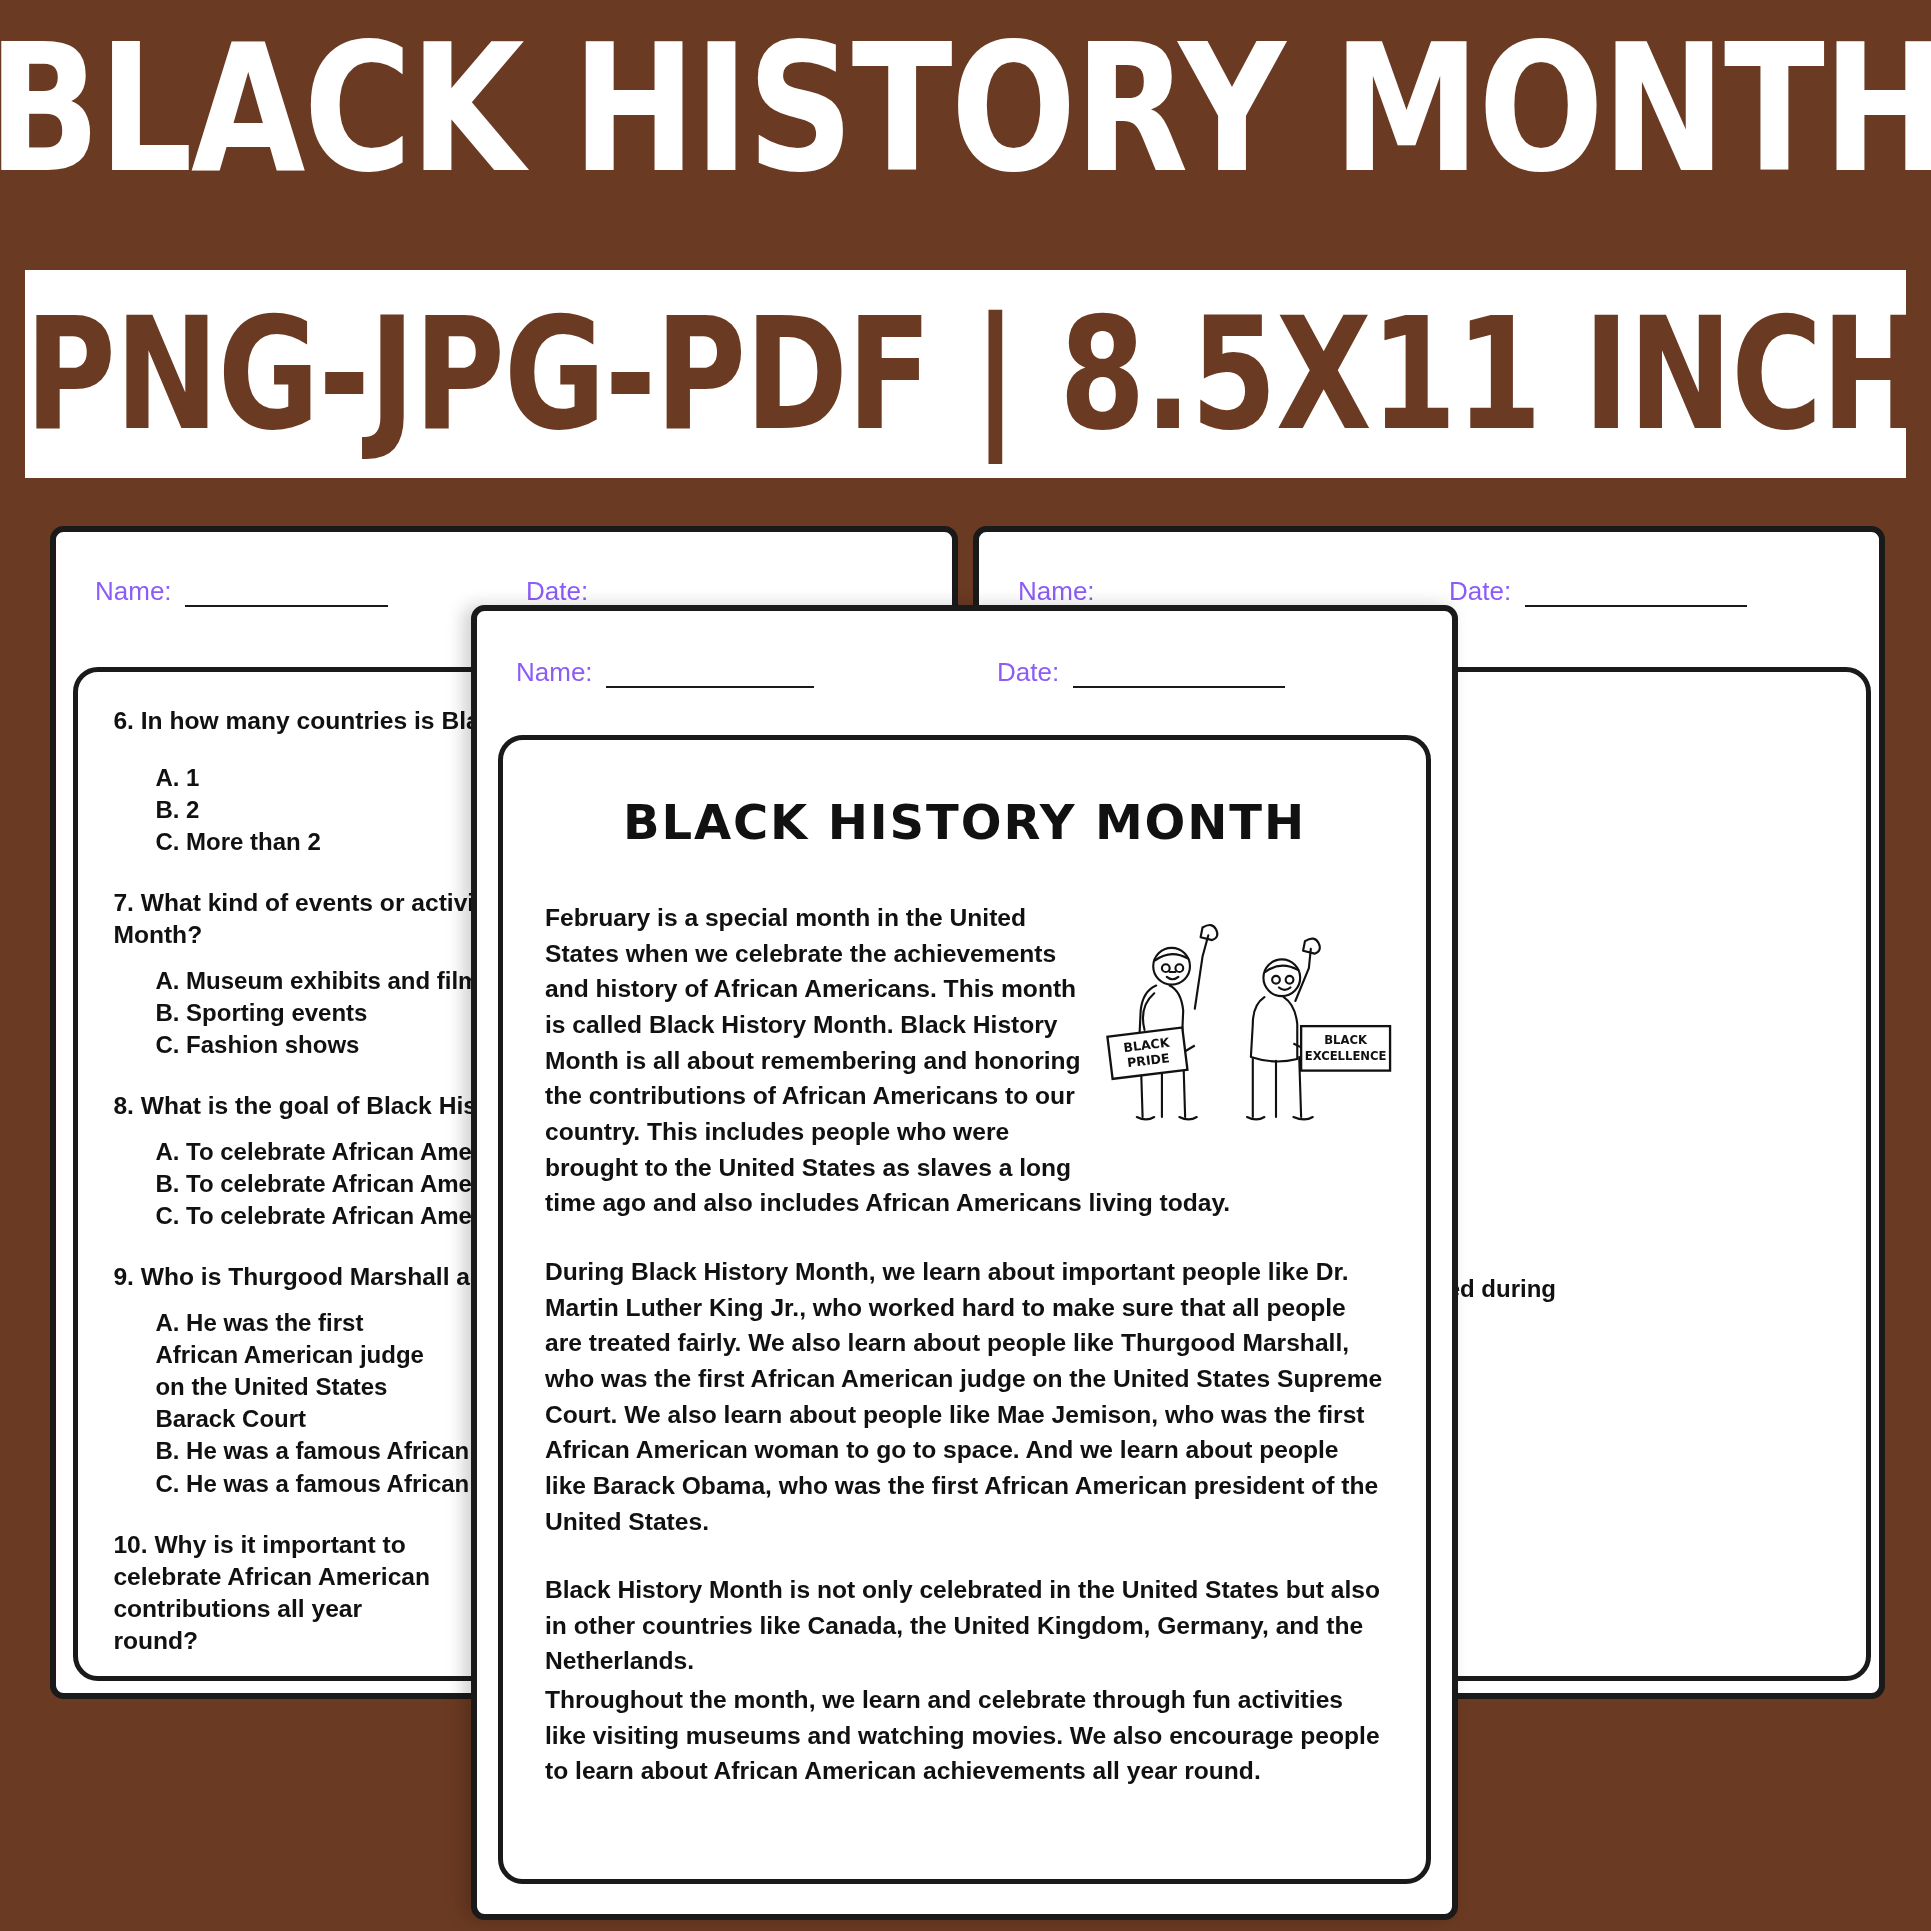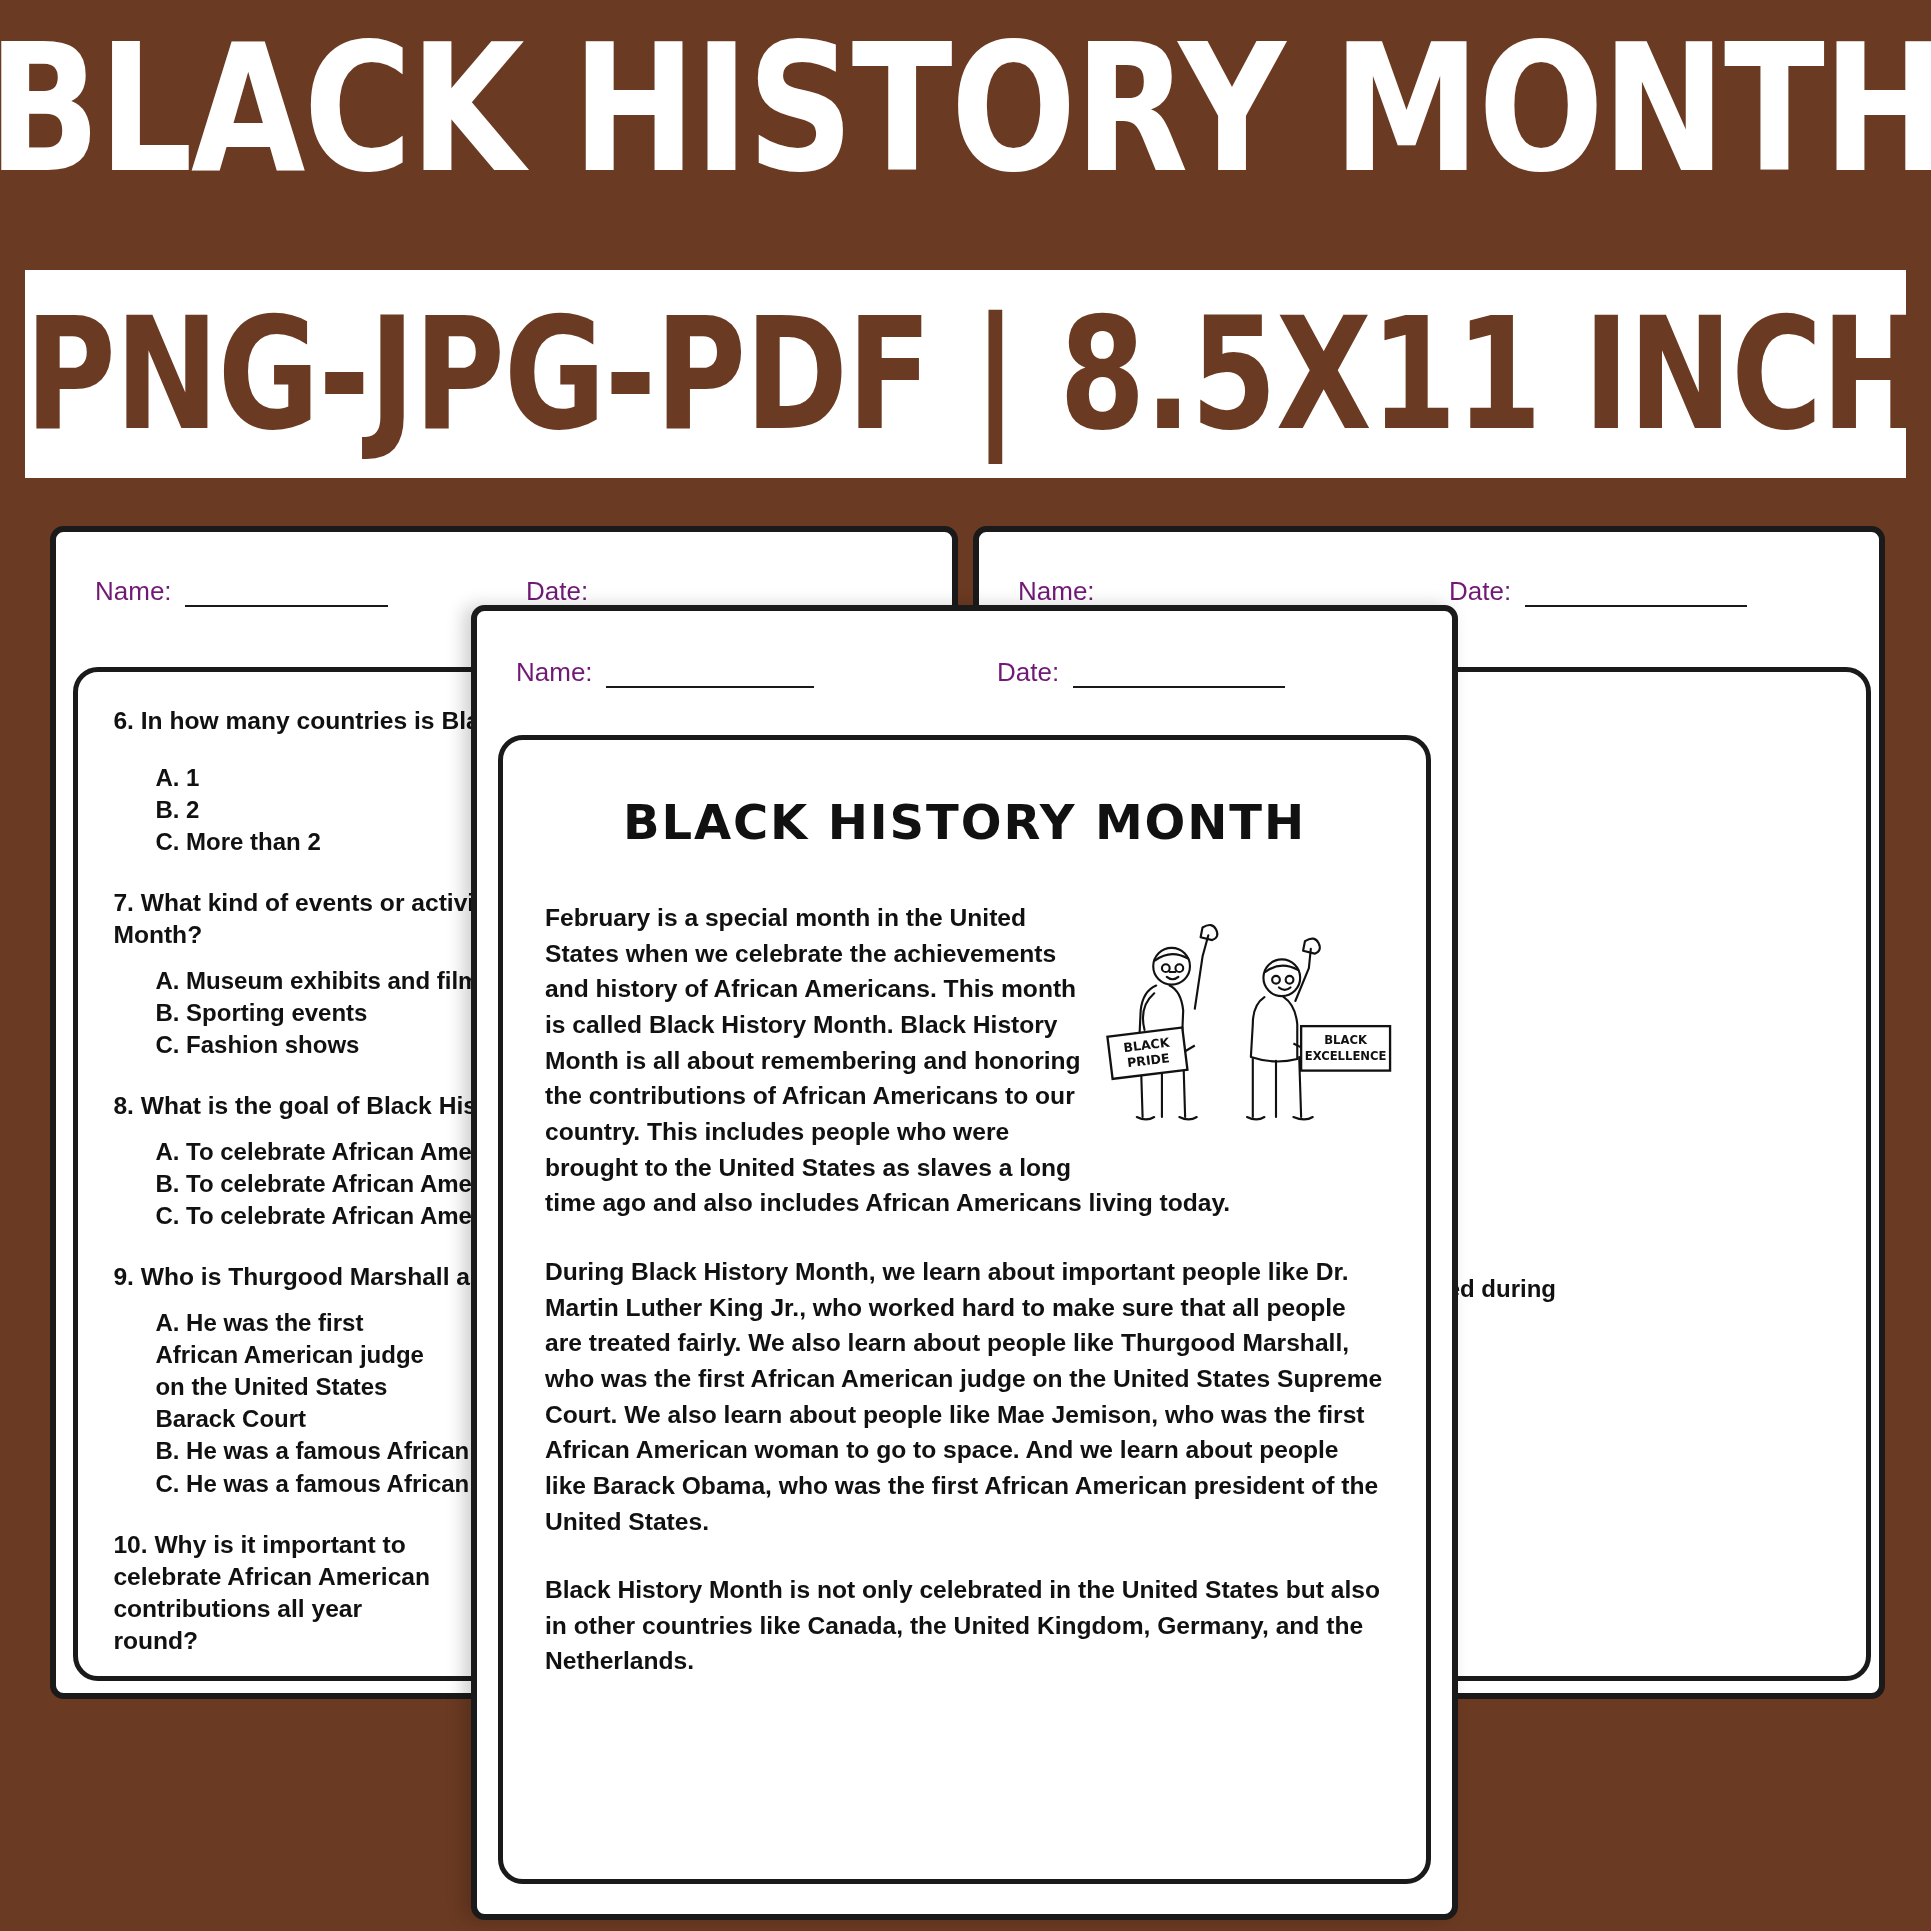--- a/index.html
+++ b/index.html
@@ -56,21 +56,21 @@
   .sheet-left  { left:50px;  top:526px;  width:908px;  height:1173px; }
   .sheet-right { left:973px;top:526px;  width:912px;  height:1173px; }
   .sheet-front { left:471px; top:605px;  width:987px; height:1315px; box-shadow:-7.7px 0 17.4px rgba(0,0,0,.18); }
 
   .namerow {
     position:absolute; left:0; right:0;
     display:flex;
     padding:0 39px;
     font-family:"Liberation Sans", sans-serif;
     font-size:26px;
-    color:#701a75;
+    color:#8b5cf6;
   }
   .namerow .field { display:flex; align-items:flex-end; }
   .namerow .lbl { white-space:nowrap; }
   .namerow .rule {
     display:inline-block;
     border-bottom:2.9px solid #1a1a1a;
     margin-left:13.5px;
     height:25px;
   }
 
@@ -301,16 +301,17 @@
             <text x="252" y="181" text-anchor="middle" font-family="DejaVu Sans, sans-serif" font-weight="bold" font-size="12" fill="#111">EXCELLENCE</text>
             <path d="M86 172 L96 166 M206 168 L198 164" stroke="#111" stroke-width="2.2" fill="none"></path>
           </g>
         </svg>
 
         <p>February is a special month in the United States when we celebrate the achievements and history of African Americans. This month is called Black History Month. Black History Month is all about remembering and honoring the contributions of African Americans to our country. This includes people who were brought to the United States as slaves a long time ago and also includes African Americans living today.</p>
       </div>
 
       <p>During Black History Month, we learn about important people like Dr. Martin Luther King Jr., who worked hard to make sure that all people are treated fairly. We also learn about people like Thurgood Marshall, who was the first African American judge on the United States Supreme Court. We also learn about people like Mae Jemison, who was the first African American woman to go to space. And we learn about people like Barack Obama, who was the first African American president of the United States.</p>
       <p class="tight" style="margin-bottom:3px;">Black History Month is not only celebrated in the United States but also in other countries like Canada, the United Kingdom, Germany, and the Netherlands.</p>
+      <p>Throughout the month, we learn and celebrate through fun activities like visiting museums and watching movies. We also encourage people to learn about African American achievements all year round.</p>
     </div>
   </div>
 </div>
 
 
 </body></html>

